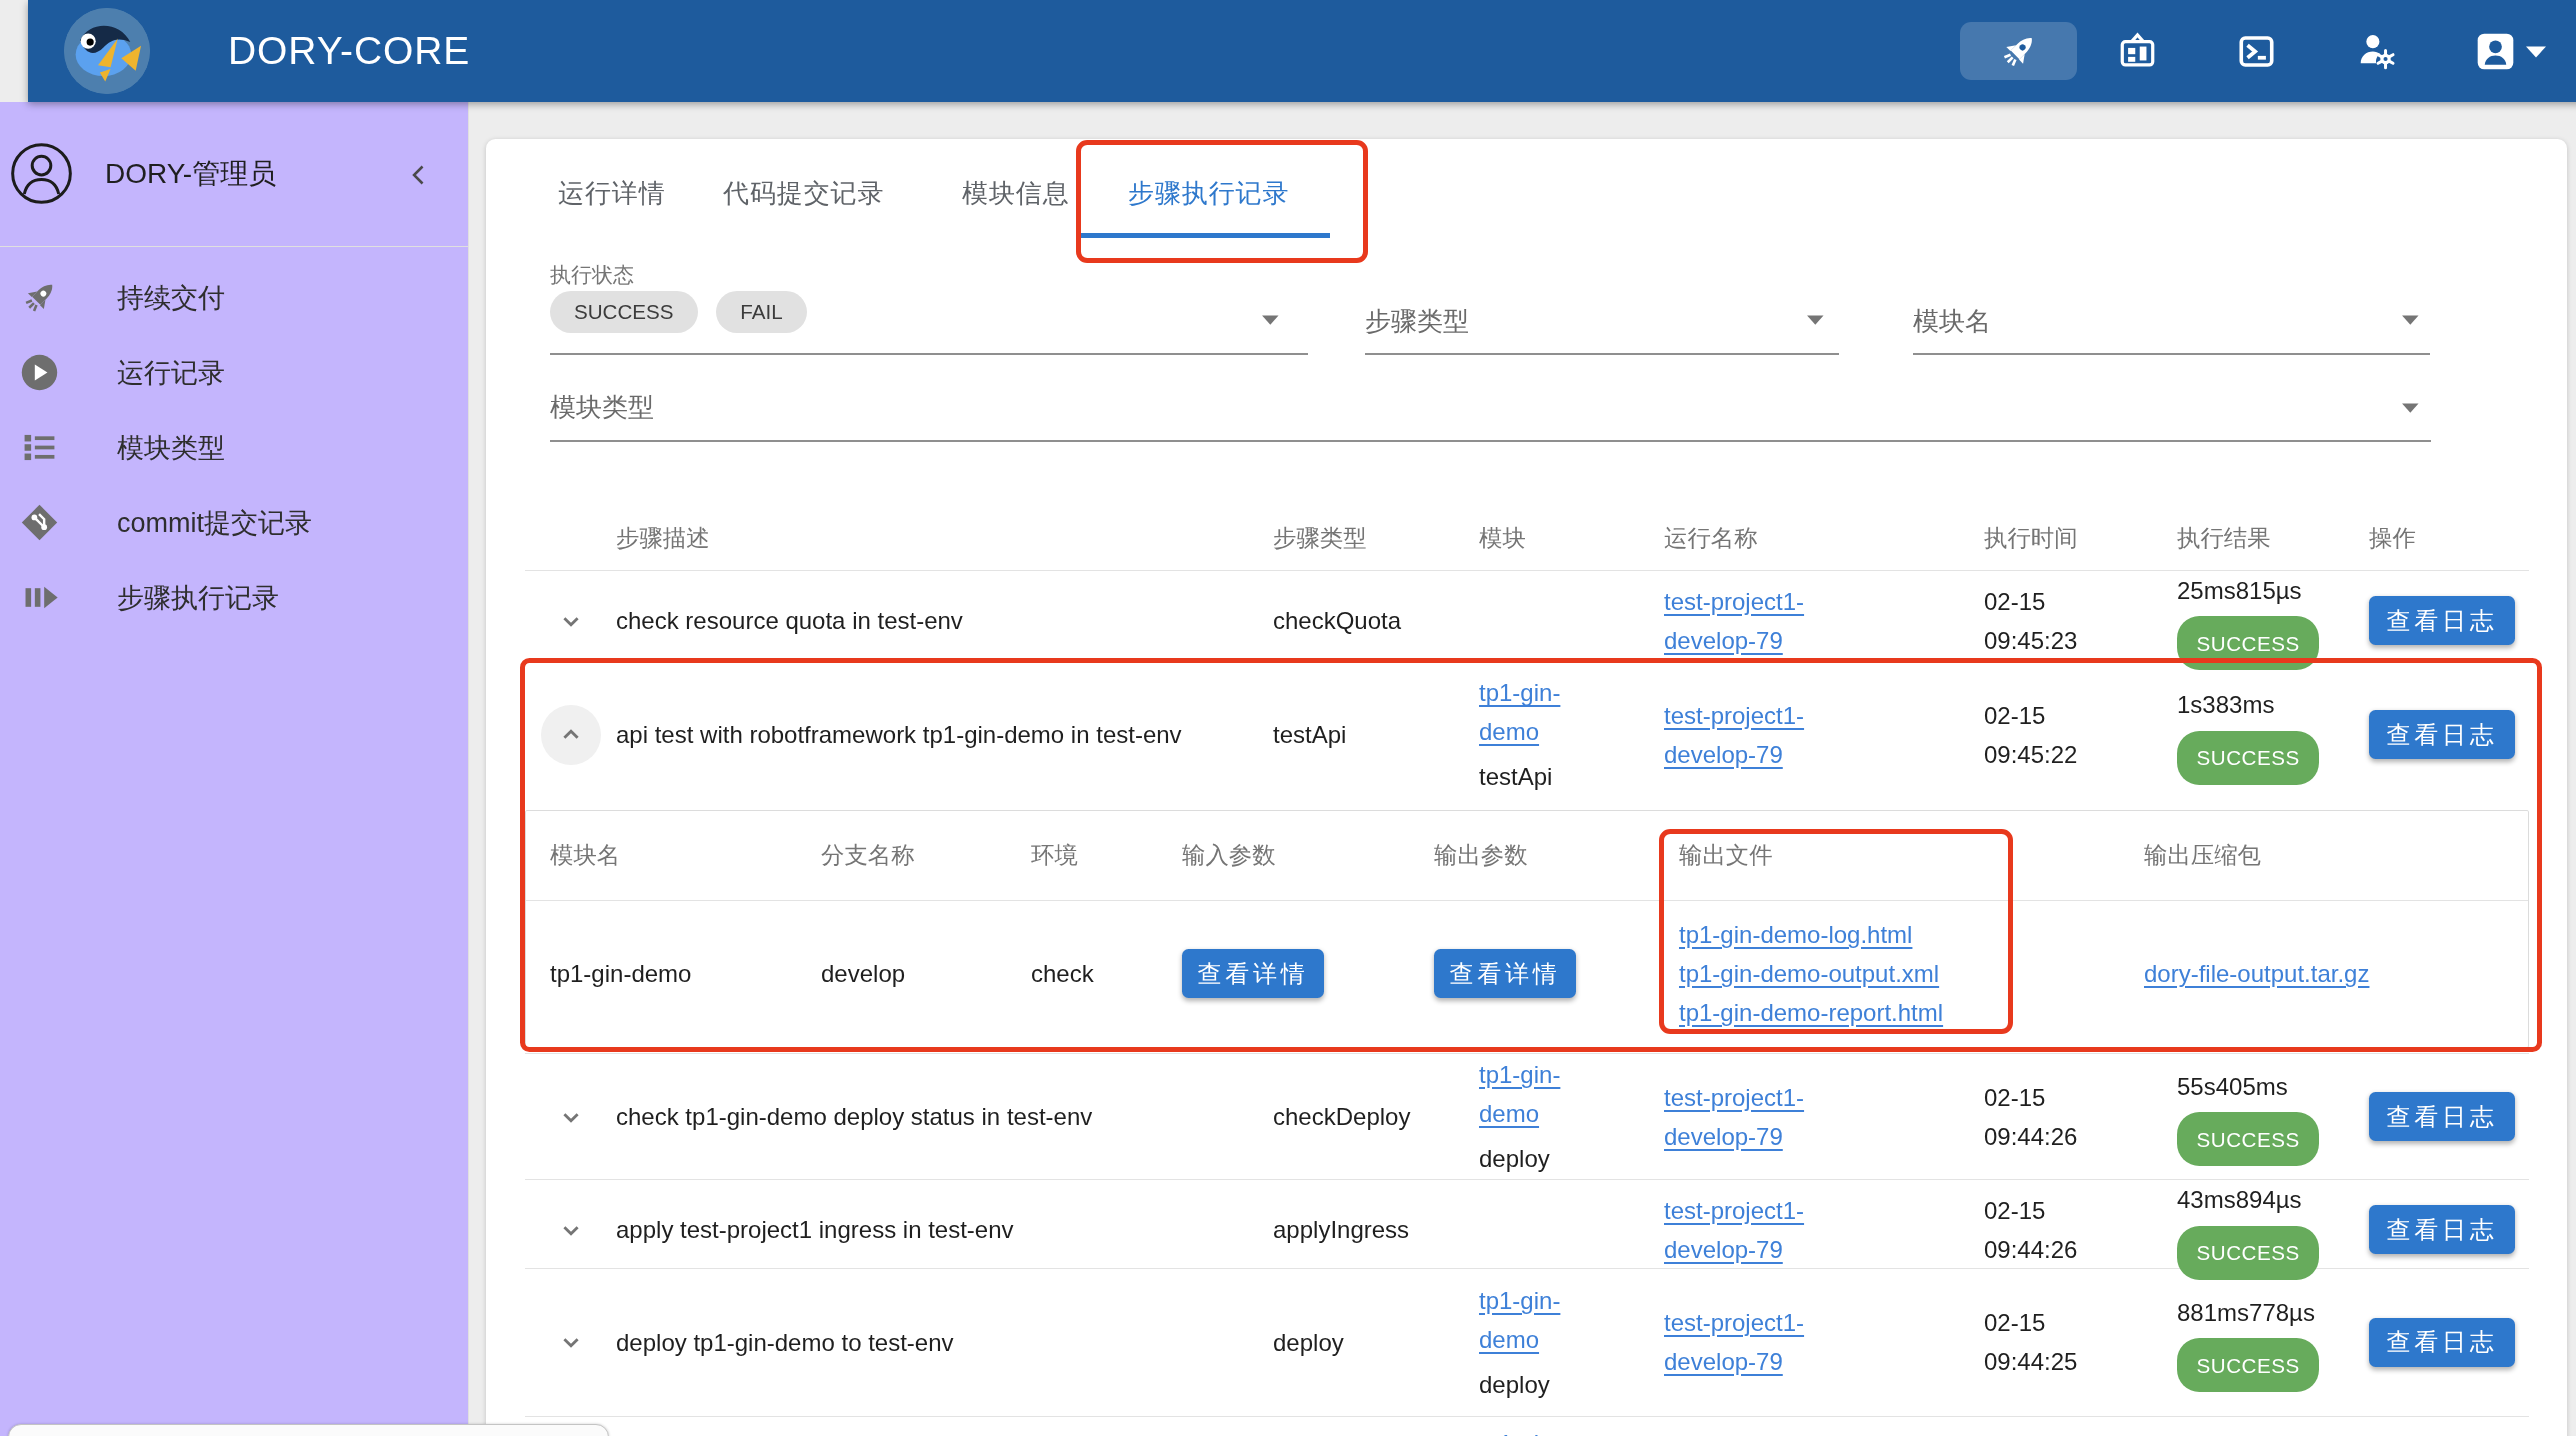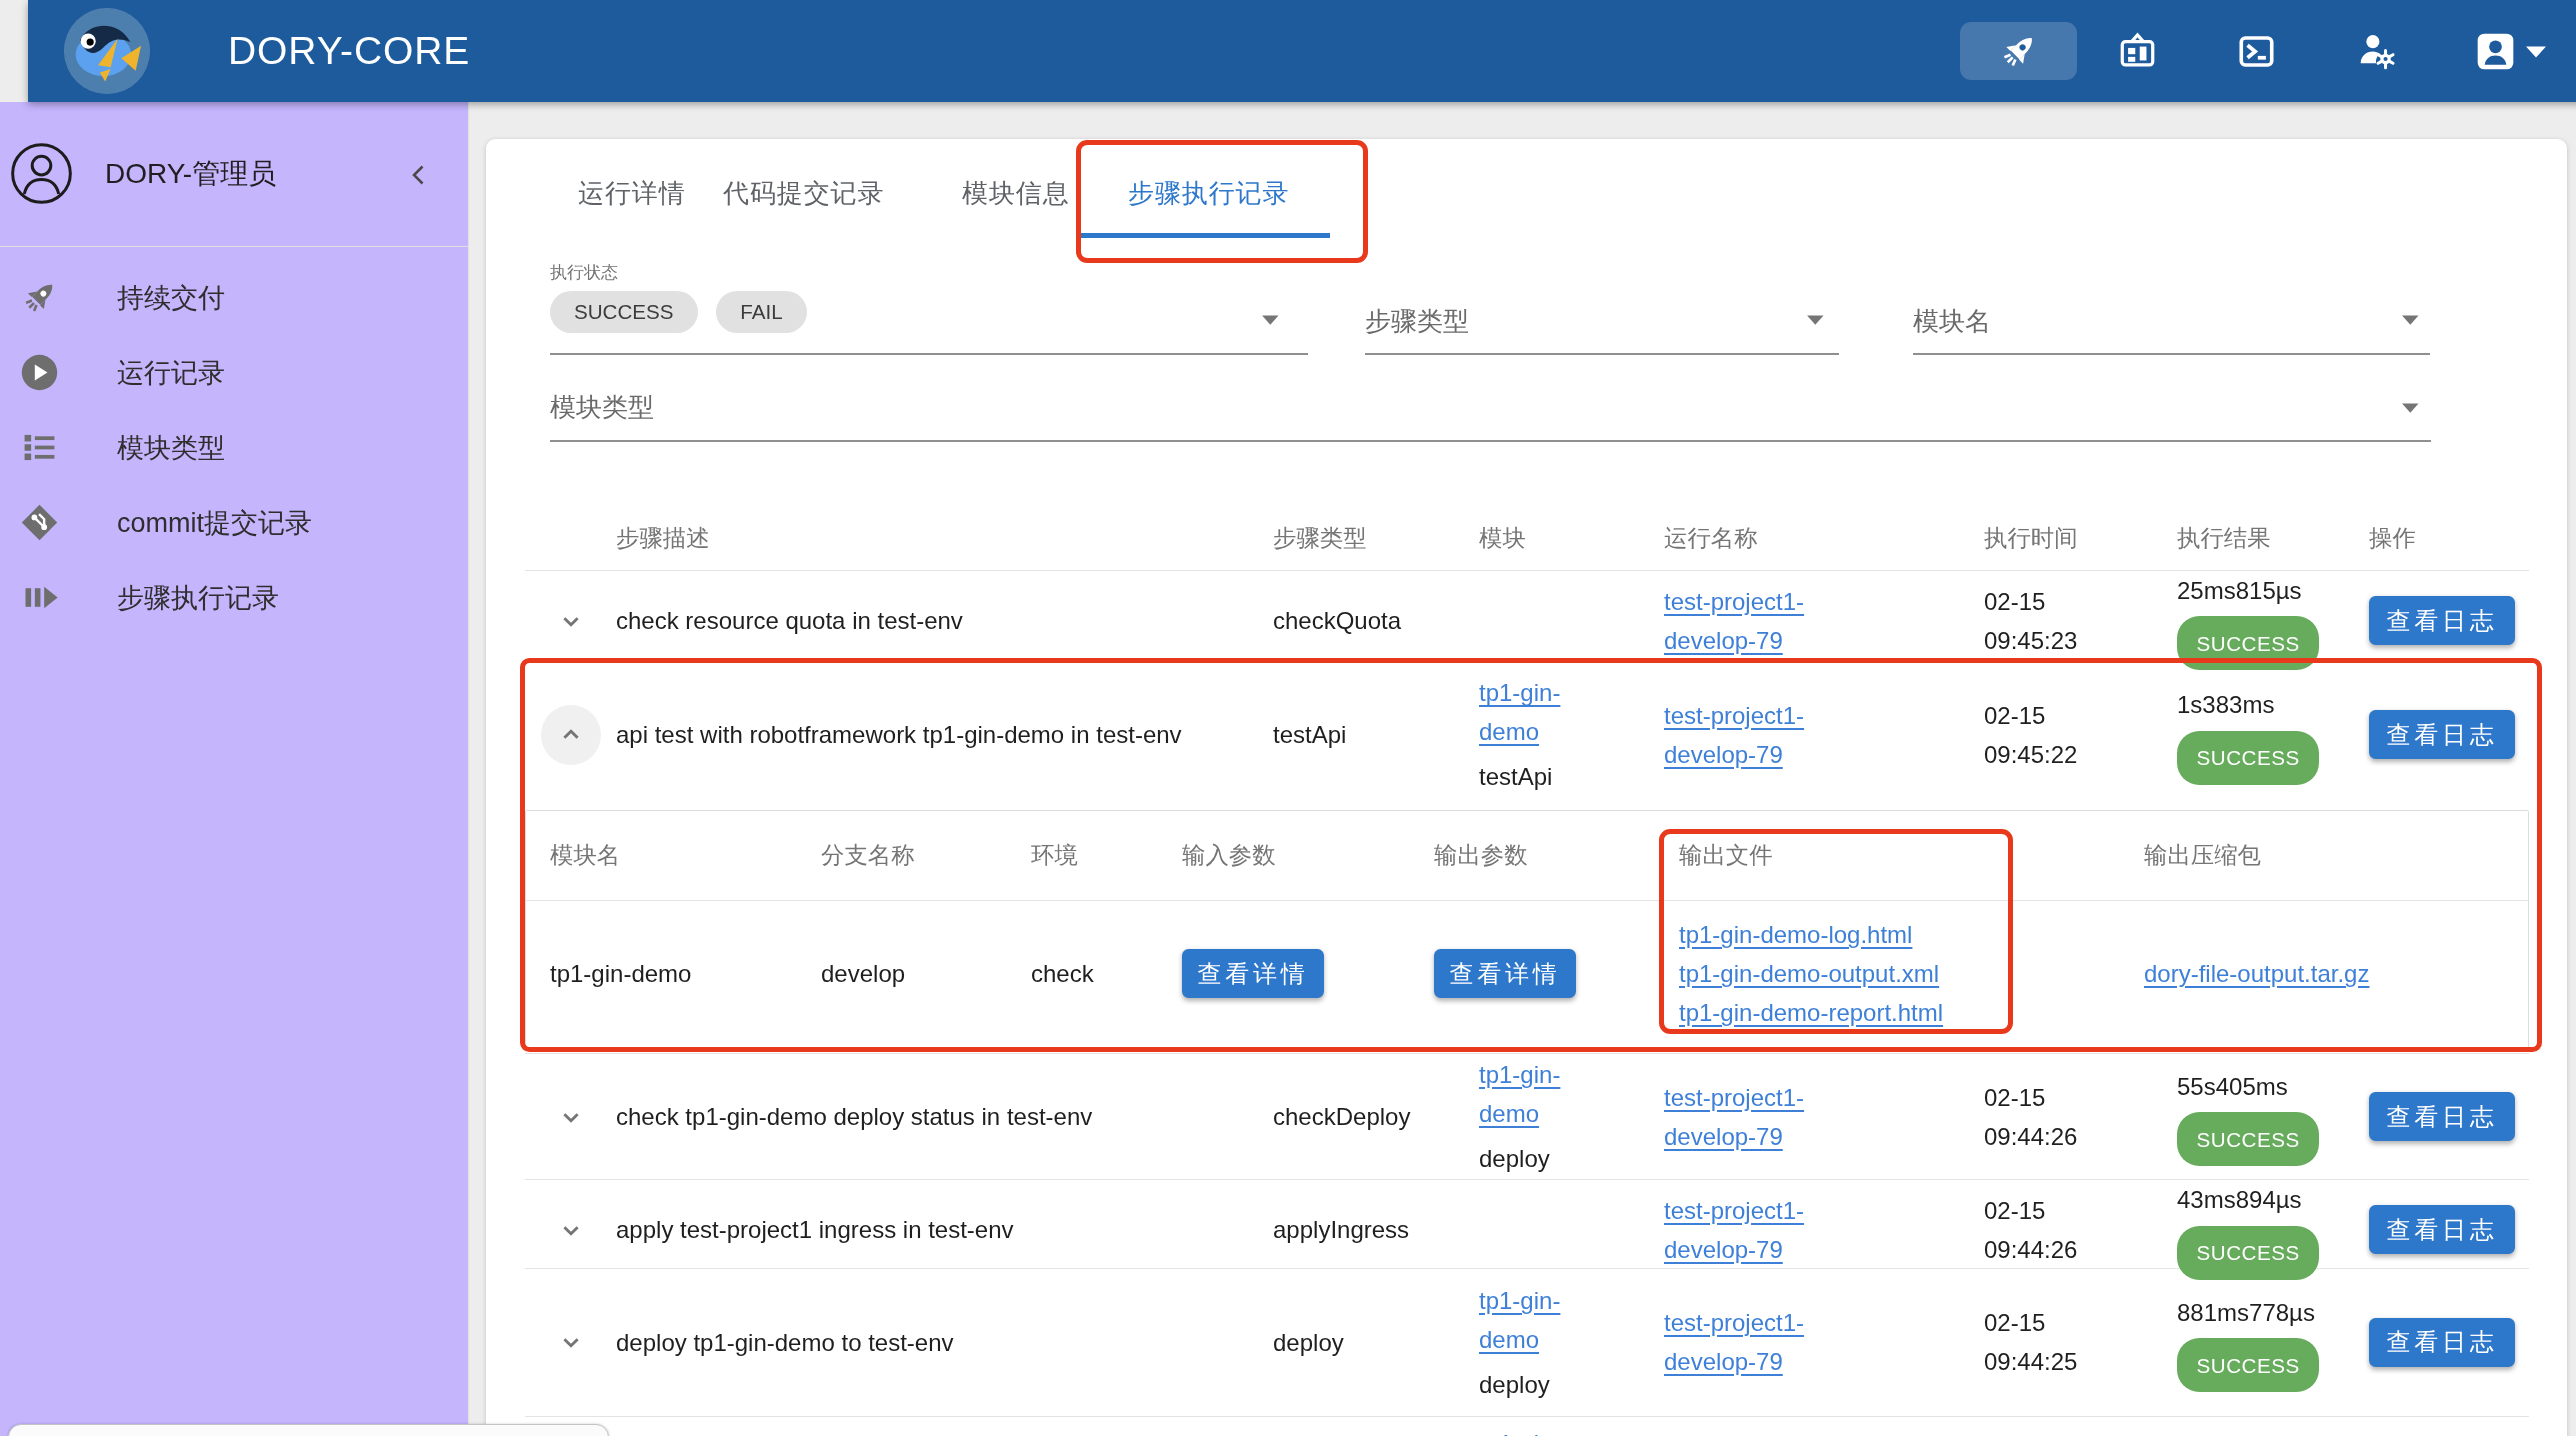--- a/index.html
+++ b/index.html
@@ -31,21 +31,21 @@
   .sb-item .lbl{position:absolute;left:117px;font-size:27px;color:#2e2e2e;}
 
   
   .card{position:absolute;left:486px;top:139px;width:2081px;height:1300px;background:#fff;
     border-radius:9.4px 9.4px 0 0;box-shadow:0 1.9px 5.6px rgba(0,0,0,.18);overflow:hidden;}
 
   .tab{position:absolute;top:37px;font-size:26px;color:#5f6368;cursor:pointer;letter-spacing:0.9px;}
   .tab.active{color:#2e78cc;font-weight:500;}
   .tab-underline{position:absolute;left:591px;top:94px;width:253px;height:4.7px;background:#2e78cc;}
 
-  .f-label{position:absolute;left:64px;top:122px;font-size:17px;color:#757575;}
+  .f-label{position:absolute;left:64px;top:122px;font-size:21px;color:#757575;}
   .chips{position:absolute;left:64px;top:152px;display:flex;gap:18.7px;}
   .chip{height:42px;border-radius:21.5px;background:#e1e1e1;color:#3c3c3c;font-size:20.6px;
     display:flex;align-items:center;padding:0 24px;cursor:pointer;}
   .f-underline{position:absolute;height:1.9px;background:#8f8f8f;}
   .f-ph{position:absolute;font-size:26px;color:#6a6a6a;cursor:pointer;}
   .f-caret{position:absolute;width:20.6px;height:13px;cursor:pointer;}
 
   
   .tbl{position:absolute;left:39px;top:366px;width:2004px;}
   .trow{display:grid;grid-template-columns:91px 657px 206px 185px 320px 193px 192px 1fr;
@@ -229,21 +229,21 @@
             <path d="M27 10.5v23l14.5-11.5z"></path>
           </svg>
           </span>
         <span class="lbl">步骤执行记录</span>
       </div>
     </div>
   </div>
 
   <div class="card">
 
-    <div class="tab" style="left:72px;margin-left:20px;">运行详情</div>
+    <div class="tab" style="left:72px;">运行详情</div>
     <div class="tab" style="left:237px;">代码提交记录</div>
     <div class="tab" style="left:476px;">模块信息</div>
     <div class="tab active" style="left:642px;">步骤执行记录</div>
     <div class="tab-underline"></div>
 
     <div class="f-label">执行状态</div>
     <div class="chips">
       <div class="chip">SUCCESS</div>
       <div class="chip">FAIL</div>
     </div>

